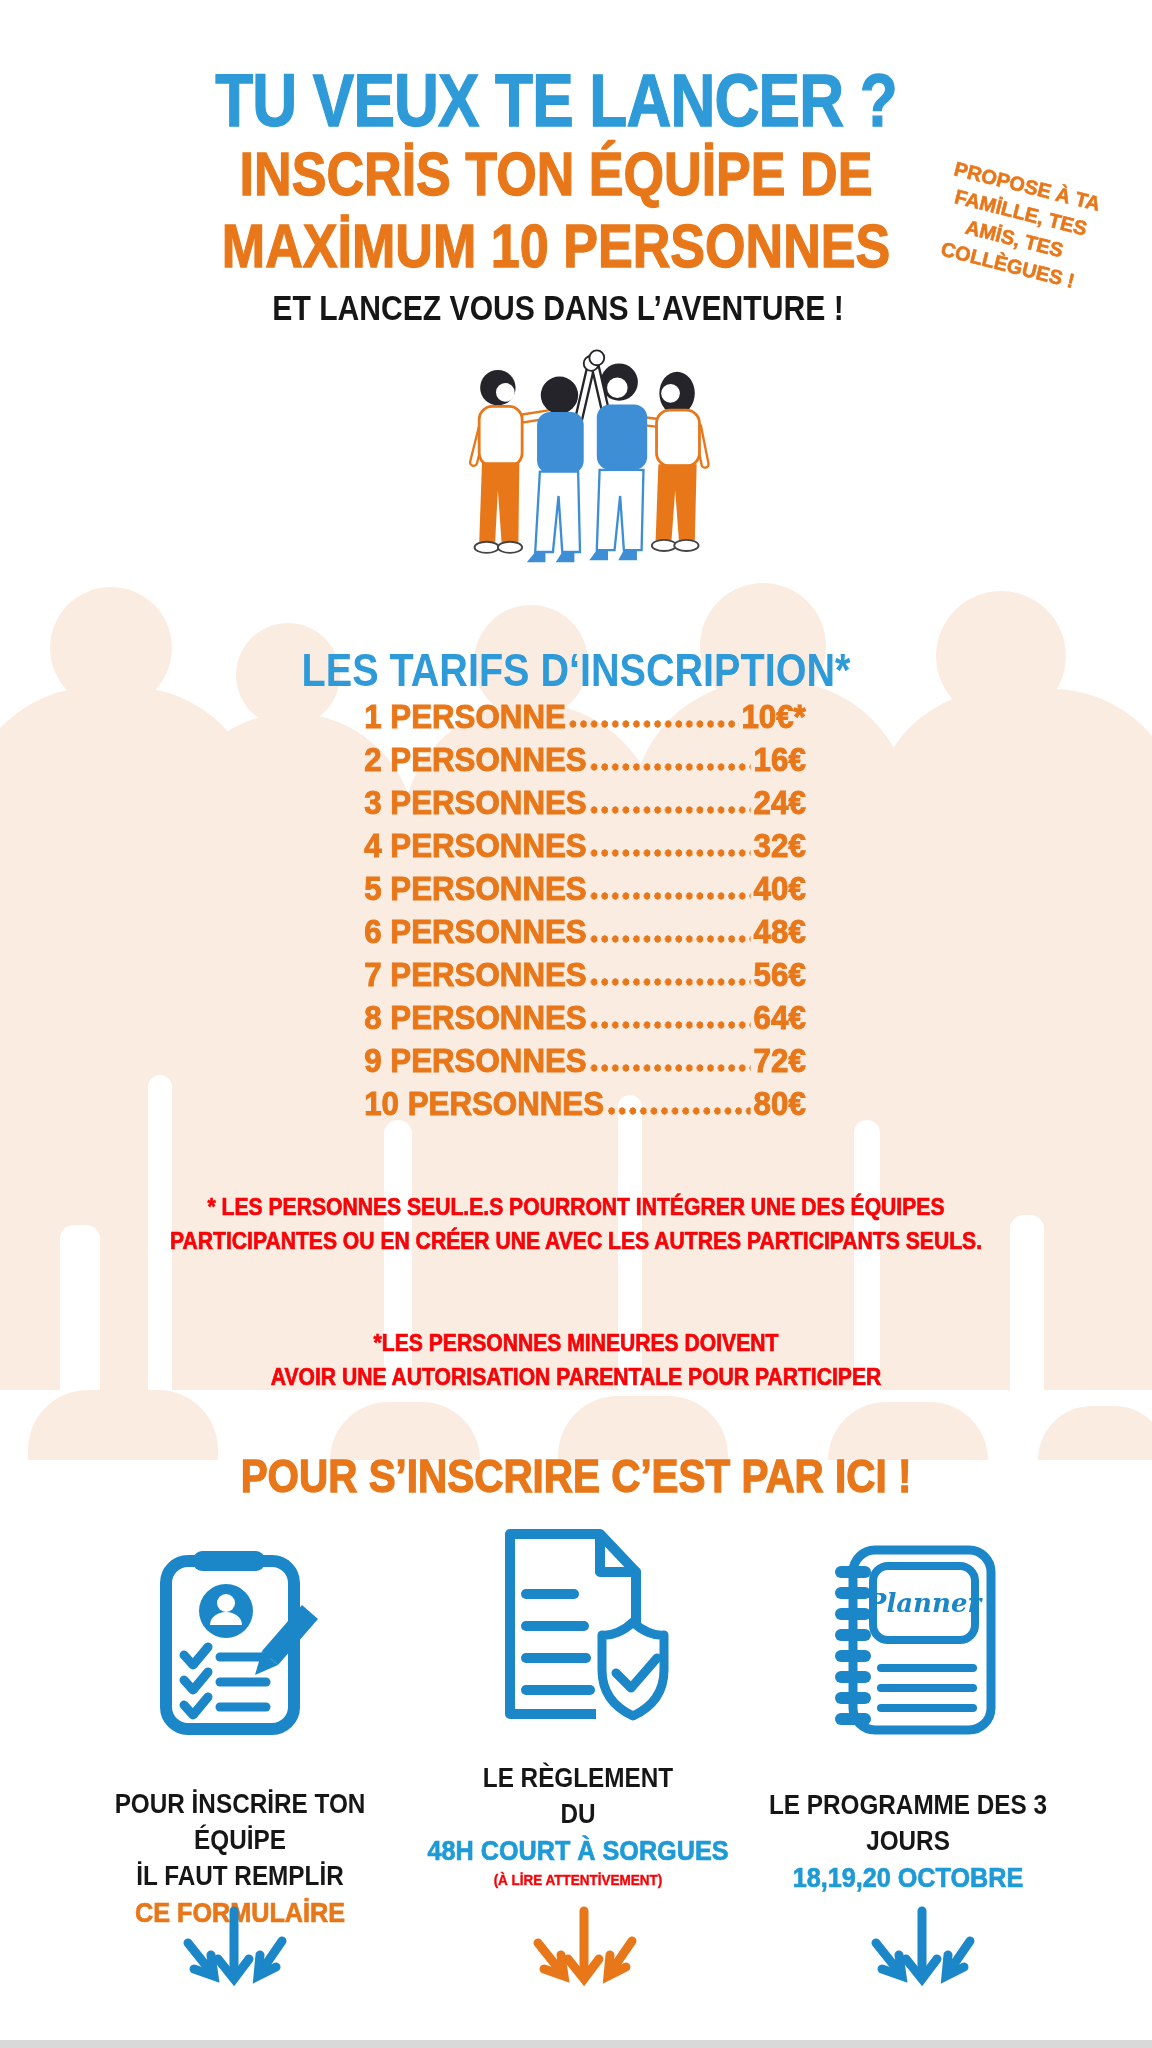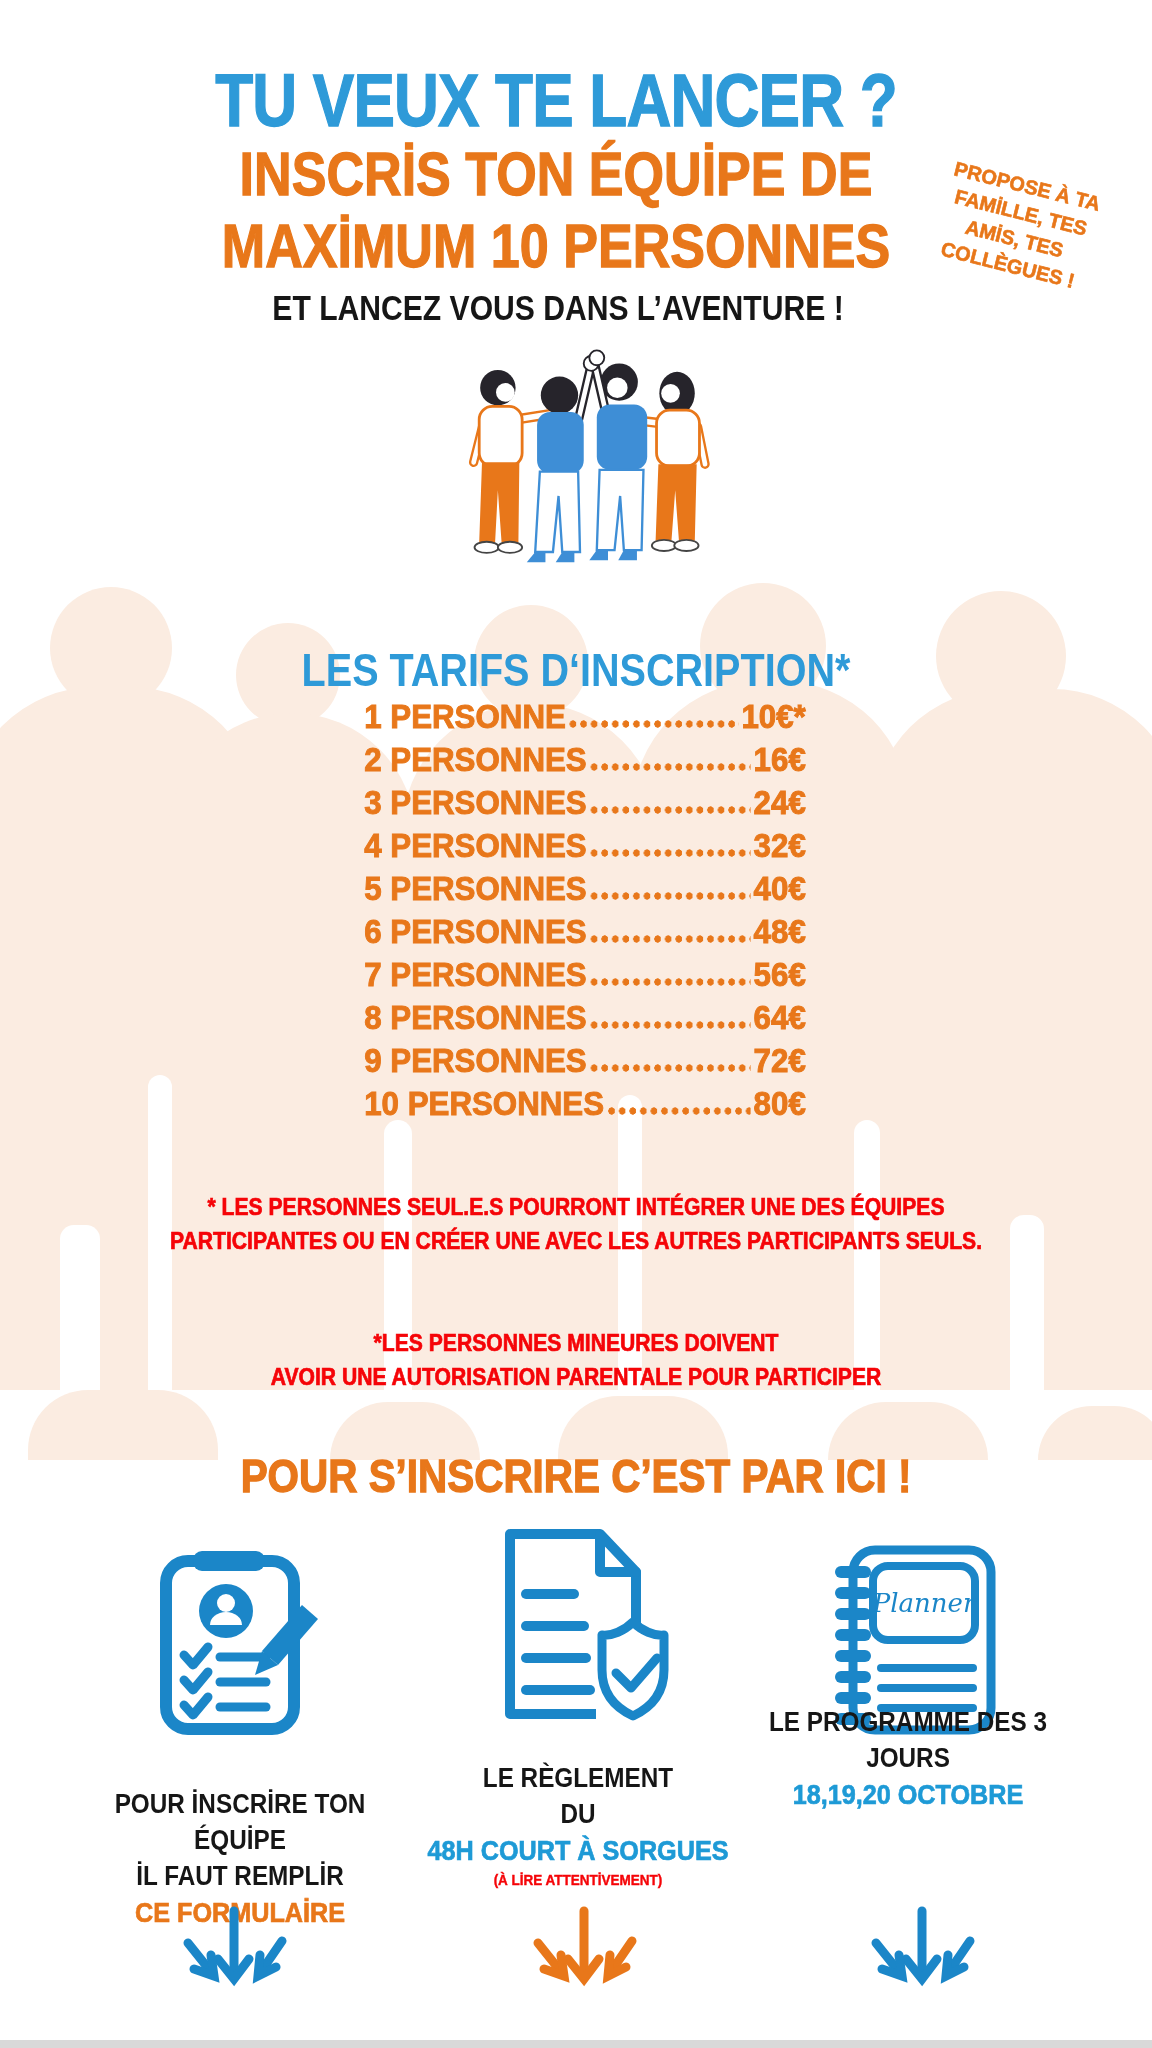--- a/index.html
+++ b/index.html
@@ -238,21 +238,21 @@
     <line x1="122" y1="16" x2="158" y2="54" stroke="#1b86c8" stroke-width="10" stroke-linecap="round"></line>
     <line x1="48" y1="76" x2="96" y2="76" stroke="#1b86c8" stroke-width="10" stroke-linecap="round"></line>
     <line x1="48" y1="108" x2="106" y2="108" stroke="#1b86c8" stroke-width="10" stroke-linecap="round"></line>
     <line x1="48" y1="140" x2="108" y2="140" stroke="#1b86c8" stroke-width="10" stroke-linecap="round"></line>
     <line x1="48" y1="172" x2="112" y2="172" stroke="#1b86c8" stroke-width="10" stroke-linecap="round"></line>
     <path d="M155 104 C146 113 134 118 124 117 L124 152 C124 176 138 190 155 198 C172 190 186 176 186 152 L186 117 C176 118 164 113 155 104 Z" fill="#fff" stroke="#1b86c8" stroke-width="9" stroke-linejoin="round"></path>
     <path d="M138 155 l15 15 l26 -30" fill="none" stroke="#1b86c8" stroke-width="9" stroke-linecap="round" stroke-linejoin="round"></path>
   </svg>
 </div>
 
-<div class="icon-box" style="left:805px;top:1528px;width:205px;height:208px;">
+<div class="icon-box" style="left:805px;top:1528px;width:205px;height:208px;font-weight:bold;">
   <svg width="205" height="208" viewBox="0 0 205 208">
     <rect x="48" y="22" width="138" height="180" rx="22" fill="none" stroke="#1b86c8" stroke-width="9"></rect>
     <rect x="68" y="38" width="102" height="74" rx="15" fill="#fff" stroke="#1b86c8" stroke-width="8"></rect>
     <text x="119" y="84" text-anchor="middle" font-size="26" font-style="italic" font-family="'DejaVu Serif',serif" fill="#1b86c8">Planner</text>
     <line x1="76" y1="140" x2="168" y2="140" stroke="#1b86c8" stroke-width="8" stroke-linecap="round"></line>
     <line x1="76" y1="160" x2="168" y2="160" stroke="#1b86c8" stroke-width="8" stroke-linecap="round"></line>
     <line x1="76" y1="180" x2="168" y2="180" stroke="#1b86c8" stroke-width="8" stroke-linecap="round"></line>
     <rect x="30" y="38" width="36" height="12" rx="6" fill="#1b86c8"></rect>
     <rect x="30" y="59" width="36" height="12" rx="6" fill="#1b86c8"></rect>
     <rect x="30" y="80" width="36" height="12" rx="6" fill="#1b86c8"></rect>
@@ -272,21 +272,21 @@
   </div>
 </div>
 <div class="card" style="left:398px;top:1760px;width:360px;">
   <div class="card-inner">
     <div class="l1">LE RÈGLEMENT</div>
     <div class="l2">DU</div>
     <div class="link blue-link">48H COURT À SORGUES</div>
     <div class="sub">(À LİRE ATTENTİVEMENT)</div>
   </div>
 </div>
-<div class="card" style="left:728px;top:1704px;width:360px;">
+<div class="card" style="left:728px;top:1787px;width:360px;">
   <div class="card-inner">
     <div class="l1">LE PROGRAMME DES 3</div>
     <div class="l2">JOURS</div>
     <div class="link blue-link">18,19,20 OCTOBRE</div>
   </div>
 </div>
 
 <div class="arrow-box" style="left:172px;top:1905px;">
   <svg width="125" height="95" viewBox="0 0 125 95">
     <g stroke="#1b86c8" stroke-width="9" stroke-linecap="round" fill="none">

